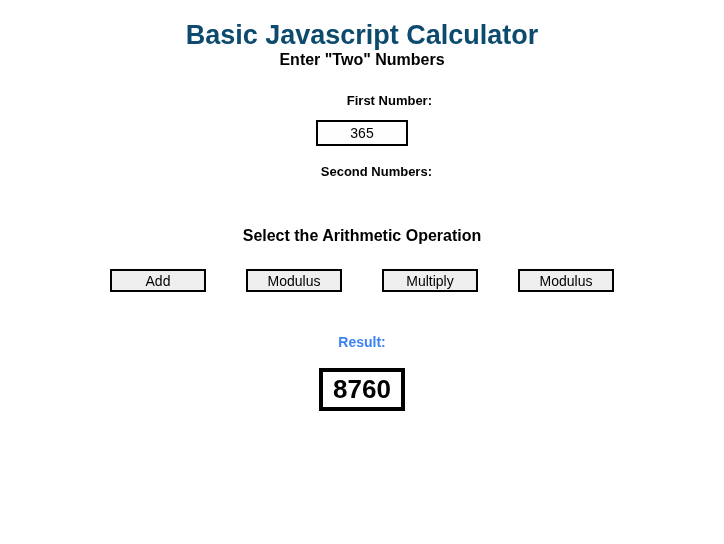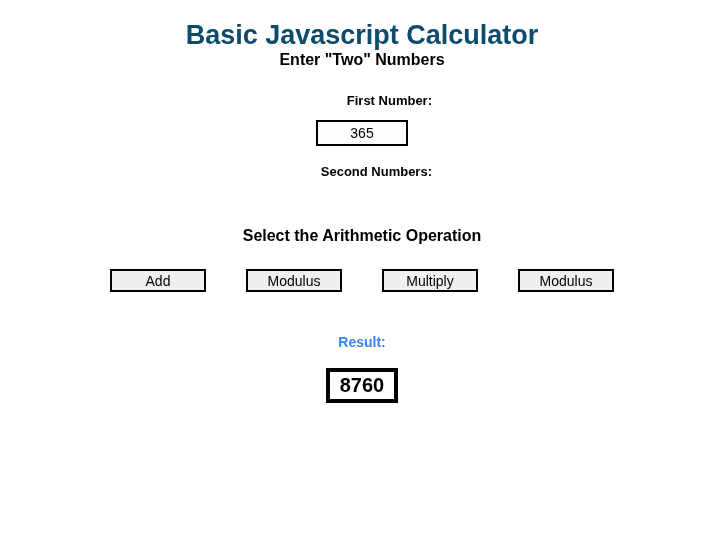--- a/index.html
+++ b/index.html
@@ -80,21 +80,21 @@
     .result-label {
       font-size: 14px;
       font-weight: bold;
       color: #3b82f6;
       margin-bottom: 18px;
     }
     .result-box {
       display: inline-block;
       border: 4px solid #000;
       padding: 2px 10px;
-      font-size: 20px;
+      font-size: 26px;
       font-weight: bold;
       font-family: Verdana, Geneva, sans-serif;
       background: #fff;
       min-width: 60px;
     }
   </style>
 </head>
 <body>
 
 <div class="container">

